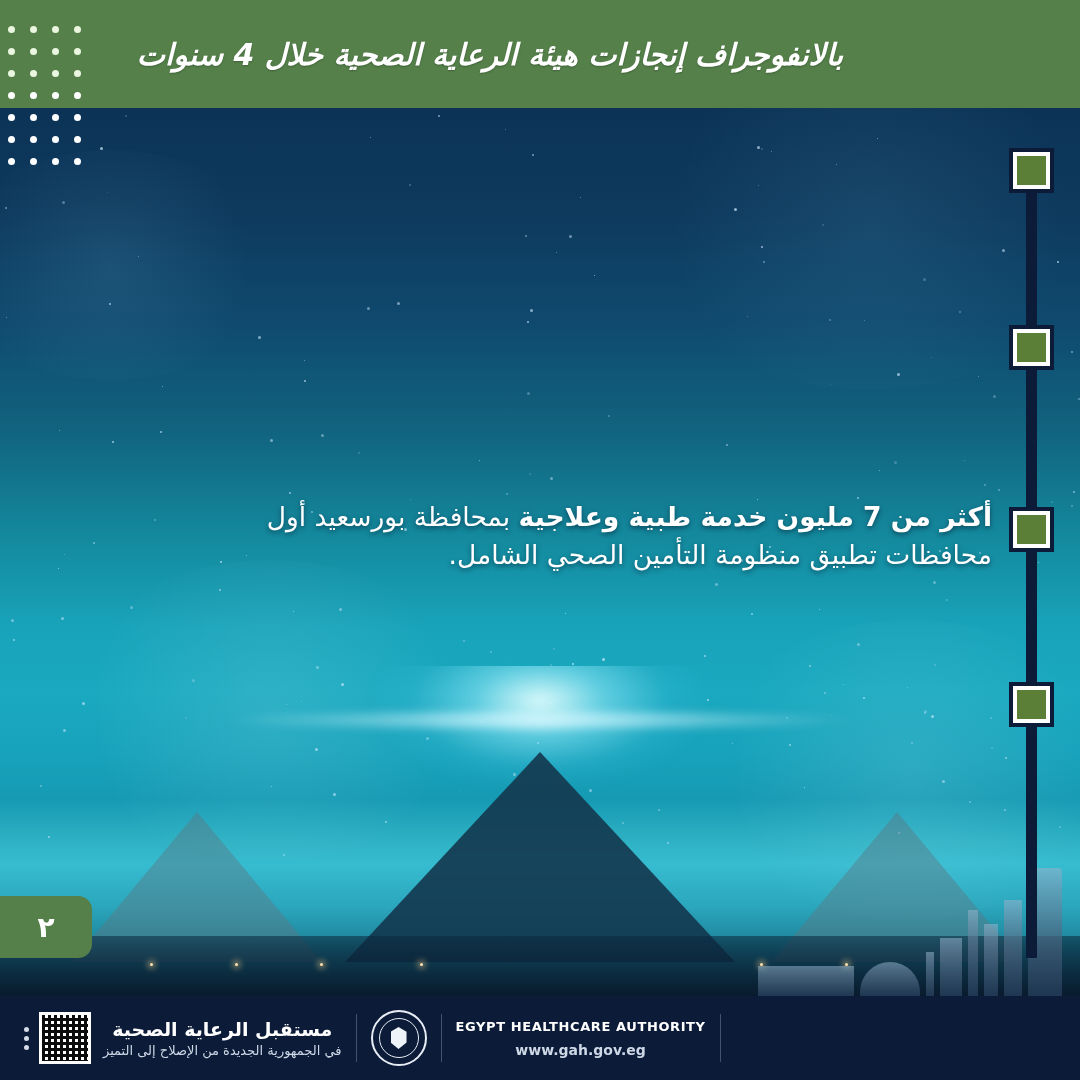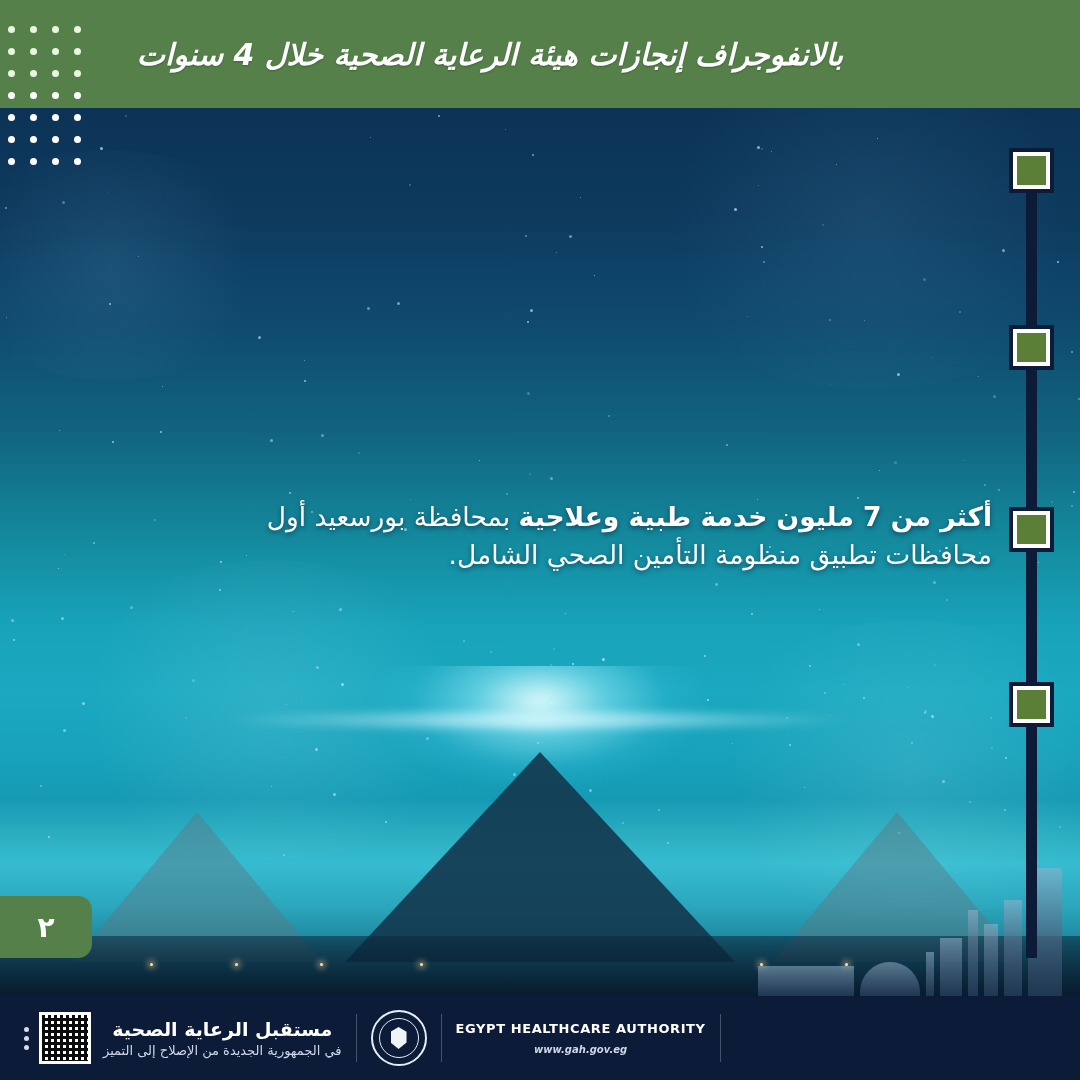--- a/index.html
+++ b/index.html
@@ -160,21 +160,21 @@
     width:56px; height:56px; border-radius:50%; border:2px solid #e8edf5;
     display:flex; align-items:center; justify-content:center; flex:0 0 auto;
   }
   .seal .inner{ width:40px; height:40px; border-radius:50%; border:1px solid #e8edf5;
     display:flex; align-items:center; justify-content:center; }
   .seal .mark{ width:16px; height:22px; background:#eef3fa;
     clip-path:polygon(50% 0,100% 22%,100% 70%,50% 100%,0 70%,0 22%); }
   .eha{ margin-right:0; margin-left:0; text-align:center; }
   .eha .a1{ color:#ffffff; font-size:16px; font-weight:400; white-space:nowrap; }
   .eha .a2{ color:#ffffff; font-size:13px; font-weight:900; letter-spacing:.6px; white-space:nowrap; direction:ltr;}
-  .eha .a3{ color:#cfd8e6; font-size:10px; font-weight:700; margin-top:8px; direction:ltr;font-style:italic;}
+  .eha .a3{ color:#cfd8e6; font-size:14px; font-weight:700; margin-top:8px; direction:ltr;}
   .fspacer{ flex:1 1 auto; }
 </style>
 </head>
 <body>
 
 <div class="canvas">
 
   <div class="glow" style="left:-60px;top:150px;width:340px;height:230px;background:radial-gradient(circle,rgba(120,190,225,.13),rgba(0,0,0,0) 68%);"></div>
   <div class="glow" style="left:640px;top:60px;width:460px;height:330px;background:radial-gradient(circle,rgba(120,200,235,.10),rgba(0,0,0,0) 70%);"></div>
   <div class="glow" style="left:60px;top:560px;width:420px;height:300px;background:radial-gradient(circle,rgba(200,245,255,.12),rgba(0,0,0,0) 70%);"></div>

